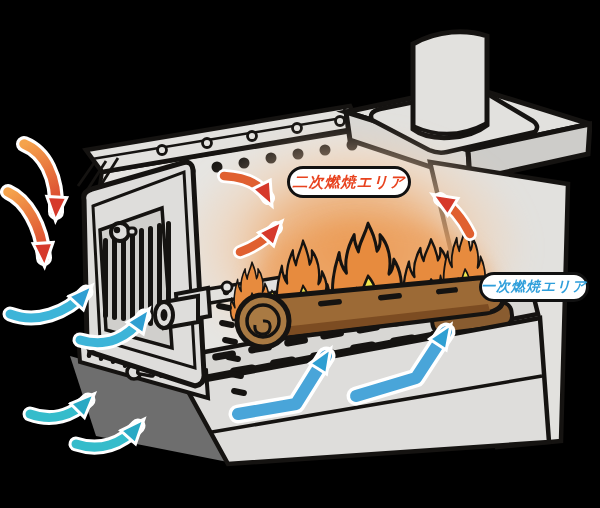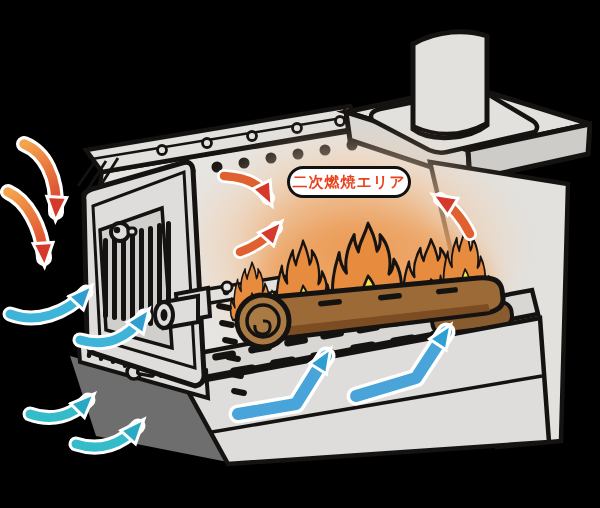--- a/index.html
+++ b/index.html
@@ -1,17 +1,17 @@
 <!DOCTYPE html>
 <html><head>
 <meta charset="utf-8">
 <style>
   html,body{margin:0;padding:0;background:#000;}
   .stage{position:relative;width:592px;height:508px;background:#15803d;overflow:hidden;
-         font-family:"Liberation Sans","DejaVu Sans",sans-serif;}
+         font-family:"Liberation Sans","DejaVu Sans",sans-serif;font-style:italic;}
   .stage svg{position:absolute;left:0;top:0;}
   .area-label{position:absolute;display:flex;align-items:center;justify-content:center;
       background:#ffffff;border:3px solid #111;border-radius:16px;
       font-weight:bold;letter-spacing:1px;white-space:nowrap;z-index:30;}
   .label-secondary{left:287px;top:166px;width:118px;height:26px;color:#e8431f;font-size:15px;}
   .label-primary{left:479px;top:272px;width:104px;height:24px;color:#2f9fdb;font-size:14px;}
 </style>
 </head>
 <body>
 
@@ -266,13 +266,16 @@
   </g>
   <g>
     <path d="M470,234 Q458,210 440,199" fill="none" stroke="#ffffff" stroke-width="14" stroke-linecap="round"></path>
     <path d="M470,234 Q458,210 440,199" fill="none" stroke="#e06030" stroke-width="8.5" stroke-linecap="round" marker-end="url(#headRed)"></path>
   </g>
 </svg>
 
   <div class="area-label label-secondary">
     <span>二次燃焼エリア</span>
   </div>
+  <div class="area-label label-primary">
+    <span>一次燃焼エリア</span>
+  </div>
 </div>
 
 </body></html>

